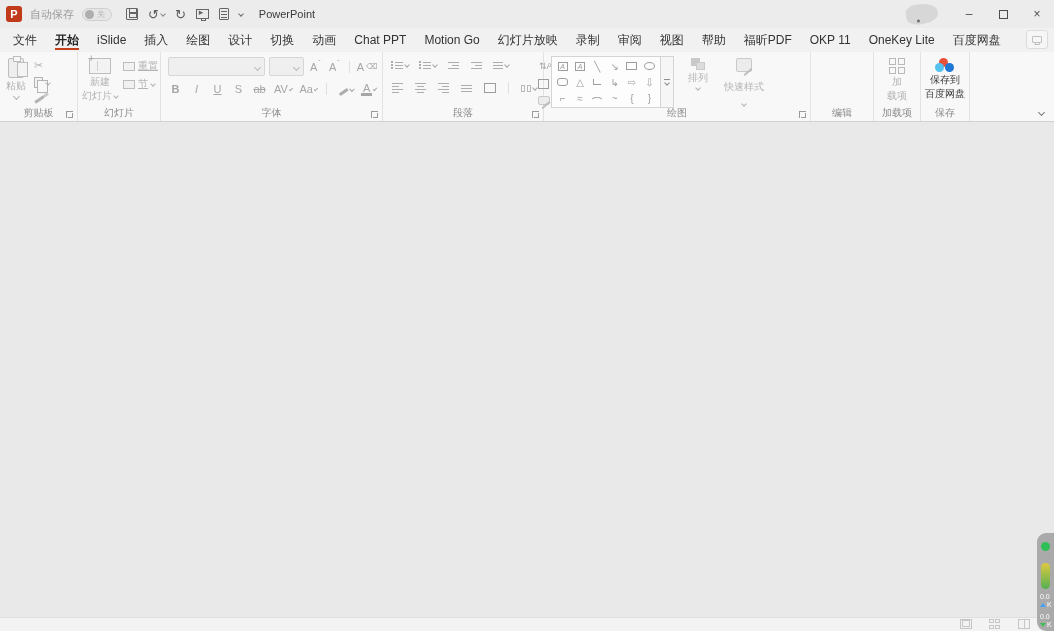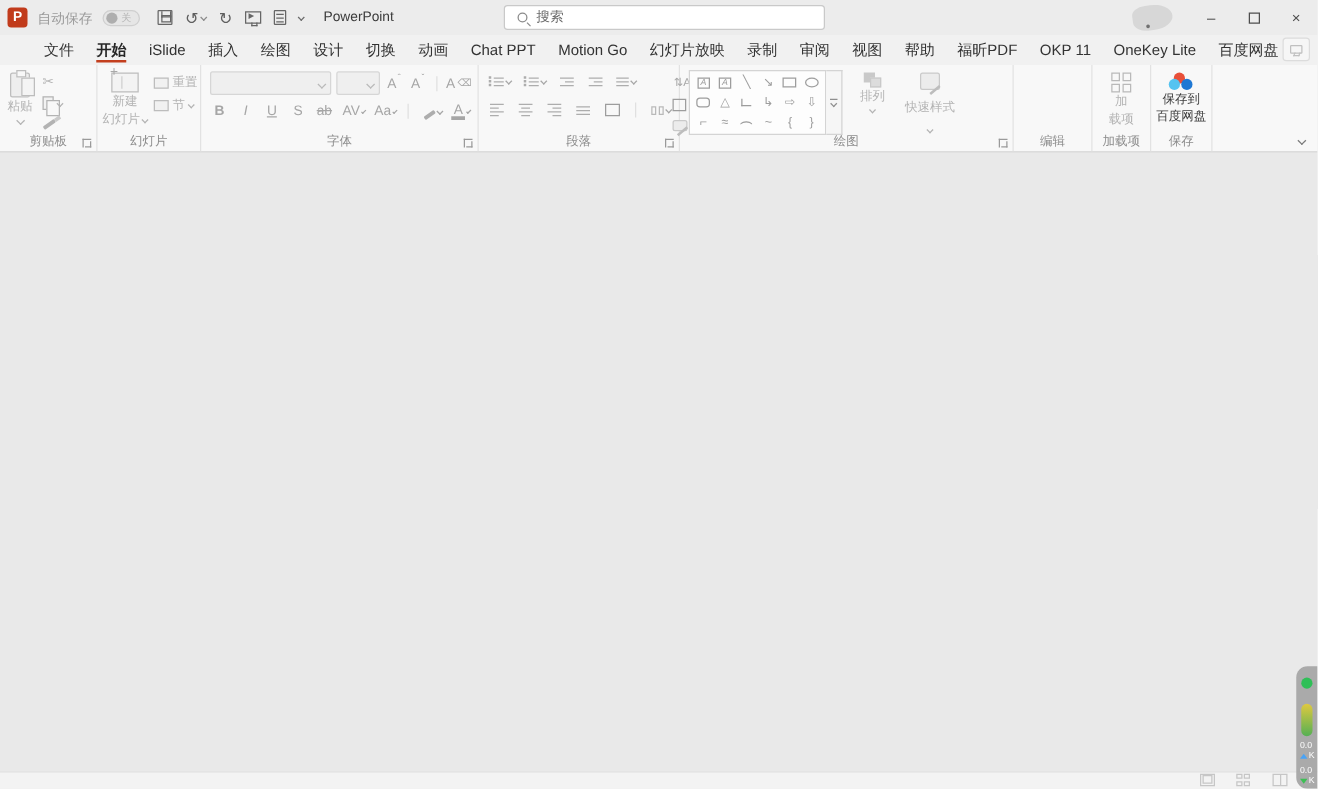--- a/index.html
+++ b/index.html
@@ -32,21 +32,21 @@
   .mag:after { content:""; position:absolute; width:4px; height:1px; background:#8a8a8a; transform:rotate(45deg); left:6px; top:8px; }
   .searchbox input { border:none; outline:none; font-size:11px; color:#444; width:180px; background:transparent; }
   .searchbox input::placeholder { color:#6b6b6b; }
   .tb-right { position:absolute; right:0; top:0; height:28px; display:flex; align-items:center; }
   .blob { position:relative; width:32px; height:20px; background:#d7d7d7; border-radius:40% 60% 55% 45%; transform:rotate(-8deg); margin-right:14px; }
   .blob:before { content:""; position:absolute; left:10px; bottom:2px; width:3px; height:3px; background:#707070; border-radius:50%; }
   .winbtn { width:34px; height:28px; display:flex; align-items:center; justify-content:center; color:#4d4d4d; font-size:12px; }
   .maxbox { width:9px; height:9px; border:1px solid #4d4d4d; }
 
   
-  .tabrow { position:absolute; top:28px; left:0; width:100%; height:24px; background:#f1f1f1; display:flex; align-items:center; padding-left:4px;justify-content:center; }
+  .tabrow { position:absolute; top:28px; left:0; width:100%; height:24px; background:#f1f1f1; display:flex; align-items:center; padding-left:4px; }
   .tab { font-size:12px; color:#333; padding:0 9px; height:24px; line-height:24px; position:relative; white-space:nowrap; }
   .tab.active { font-weight:bold; color:#262626; }
   .tab.active:after { content:""; position:absolute; left:9px; right:9px; bottom:2px; height:2px; background:#c33f1e; }
   .tab-right { position:absolute; right:6px; top:30px; }
   .comment-btn { width:22px; height:19px; border:1px solid #dcdcdc; border-radius:3px; background:#f6f6f6; display:flex; align-items:center; justify-content:center; }
   .bubble { position:relative; width:10px; height:7px; border:1px solid #c0c0c0; border-radius:1px; }
   .bubble:after { content:""; position:absolute; left:2px; bottom:-3px; width:3px; height:3px; border-left:1px solid #c0c0c0; border-right:1px solid #c0c0c0; border-bottom:1px solid #c0c0c0; border-top:none; transform:skewX(-20deg); height:2px; }
 
   
   .ribbon { position:absolute; top:52px; left:0; width:100%; height:70px; background:#f8f8f8; border-bottom:1px solid #d2d2d2; display:flex; }
@@ -162,24 +162,20 @@
           <i class="chev sm" style="color:#8a8a8a;"></i>
         </span>
         <span class="uicon">↻</span>
         <span class="screenplay"></span>
         <span class="docicon"></span>
         <i class="chev sm" style="color:#6a6a6a;"></i>
       </span>
       <span class="app-title">PowerPoint</span>
     </div>
 
-    <div class="searchbox">
-      <span class="mag"></span>
-      <input type="text" placeholder="搜索" style="">
-    </div>
 
     <div class="tb-right">
       <span class="blob"></span>
       <span class="winbtn">–</span>
       <span class="winbtn">
           <i class="maxbox"></i>
         </span>
       <span class="winbtn">×</span>
     </div>
   </div>
@@ -240,21 +236,21 @@
     <div class="rgroup" style="width:83px">
       <div class="gbody" style="padding-left:4px; gap:5px;">
         <div class="bigbtn" style="width:36px;">
           <span class="newslideic"></span>
           <span>新建</span>
           <span style="display:flex;align-items:center;gap:2px;">
               <span>幻灯片</span>
               <i class="chev sm" style="color:#b3b3b3;"></i>
             </span>
         </div>
-        <div class="minicol" style="font-size:10px; color:#b3b3b3;">
+        <div class="minicol" style="font-size:10px; color:#b3b3b3;text-decoration:underline;">
           <div class="mrow">
               <span class="slidesm"></span>
               <span>重置</span>
             </div>
           <div class="mrow">
               <span class="slidesm"></span>
               <span>节</span>
               <i class="chev sm"></i>
             </div>
         </div>

